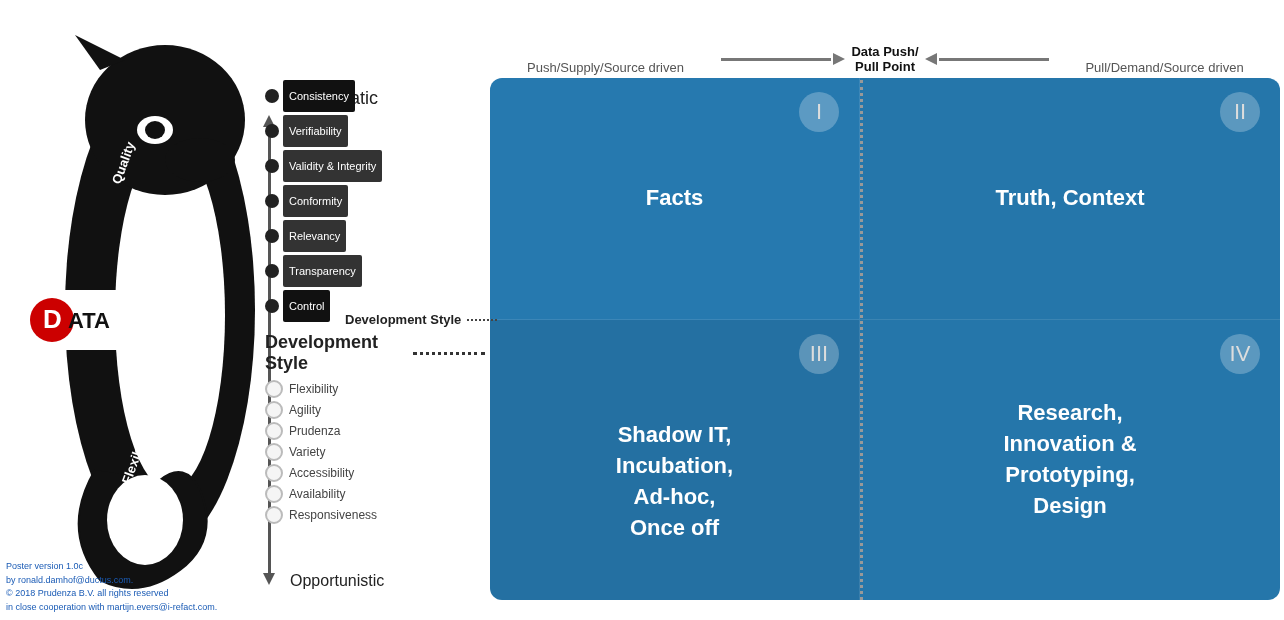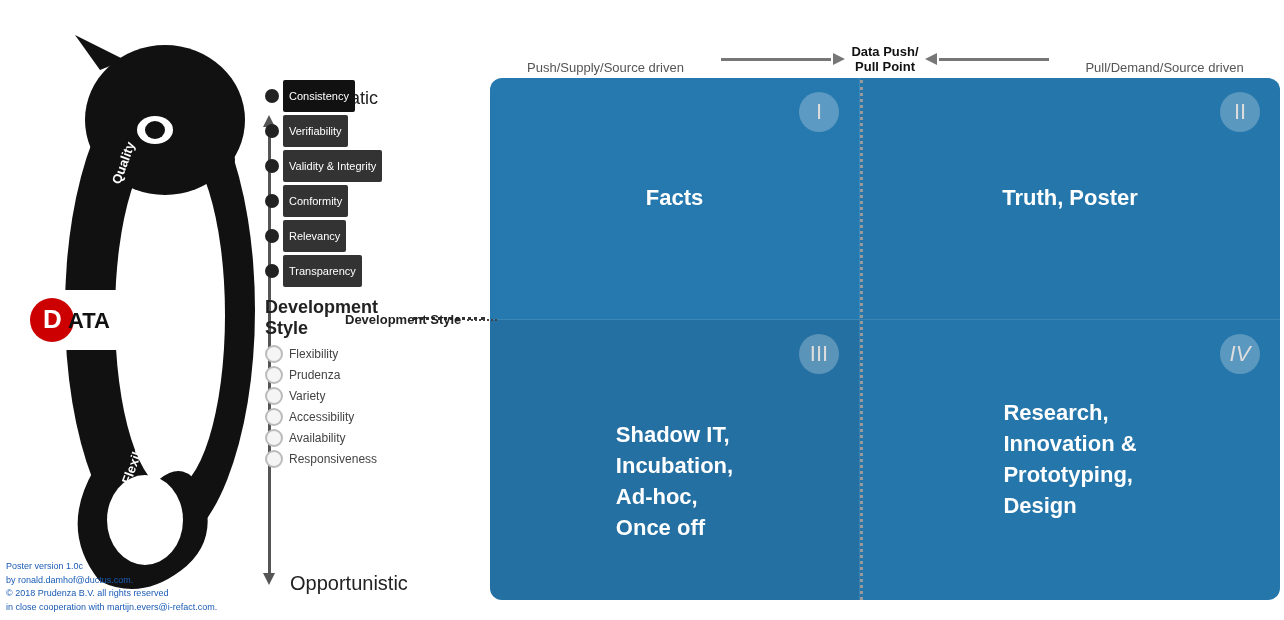--- a/index.html
+++ b/index.html
@@ -131,21 +131,21 @@
     
     .sys-label {
       position: absolute;
       left: 290px; top: 88px;
       font-size: 18px;
       color: #222;
     }
     .opp-label {
       position: absolute;
       left: 290px; top: 572px;
-      font-size: 20px;
+      font-size: 16px;
       color: #222;
     }
 
     
     .matrix-area {
       position: absolute;
       left: 490px; top: 10px;
       width: 790px;
       height: 600px;
     }
@@ -246,25 +246,26 @@
       font-weight: normal;
       color: #ddd;
       background: rgba(255,255,255,0.25);
       border-radius: 50%;
       width: 40px; height: 40px;
       display: flex; align-items: center; justify-content: center;
     }
     .cell-top-left .quadrant-num { right: 20px; }
     .cell-top-right .quadrant-num { right: 20px; }
     .cell-bot-left .quadrant-num { right: 20px; }
-    .cell-bot-right .quadrant-num { right: 20px; font-style: italic; }
+    .cell-bot-right .quadrant-num { right: 20px; }
 
     .matrix-cell .cell-text {
       font-size: 22px;
       font-weight: bold;
+      text-align: center;
       line-height: 1.4;
       padding: 0 20px;
     }
 
     
     .cell-top-left { border-right: 1px solid rgba(255,255,255,0.1); border-bottom: 1px solid rgba(255,255,255,0.1); background: rgba(0,0,0,0.05); }
     .cell-top-right { border-bottom: 1px solid rgba(255,255,255,0.1); background: rgba(0,0,0,0.08); }
     .cell-bot-left { border-right: 1px solid rgba(255,255,255,0.1); background: rgba(0,0,0,0.12); }
     .cell-bot-right { background: rgba(0,0,0,0.08); }
 
@@ -341,31 +342,39 @@
       <span class="tag">Conformity</span>
     </div>
     <div class="quality-item">
       <div class="dot"></div>
       <span class="tag">Relevancy</span>
     </div>
     <div class="quality-item">
       <div class="dot"></div>
       <span class="tag">Transparency</span>
     </div>
+    <div class="quality-item">
+      <div class="dot first"></div>
+      <span class="tag first">Control</span>
+    </div>
   </div>
 
   <div class="dev-style-label">
     <span>Development Style</span>
     <span class="dev-dots"></span>
   </div>
 
   <div class="flex-items">
     <div class="flex-item">
       <div class="circle"></div>
       <span class="label">Flexibility</span>
+    </div>
+    <div class="flex-item">
+      <div class="circle"></div>
+      <span class="label">Agility</span>
     </div>
     <div class="flex-item">
       <div class="circle"></div>
       <span class="label">Prudenza</span>
     </div>
     <div class="flex-item">
       <div class="circle"></div>
       <span class="label">Variety</span>
     </div>
     <div class="flex-item">
@@ -415,21 +424,21 @@
 
   <div class="matrix">
 
     <div class="matrix-cell cell-top-left">
       <div class="quadrant-num">I</div>
       <div class="cell-text">Facts</div>
     </div>
 
     <div class="matrix-cell cell-top-right">
       <div class="quadrant-num">II</div>
-      <div class="cell-text">Truth, Poster</div>
+      <div class="cell-text">Truth, Context</div>
     </div>
 
     <div class="matrix-cell cell-bot-left">
       <div class="quadrant-num">III</div>
       <div class="cell-text" style="white-space:pre-line;margin-top:44px;">Shadow IT,
 Incubation,
 Ad-hoc,
 Once off</div>
     </div>
 

